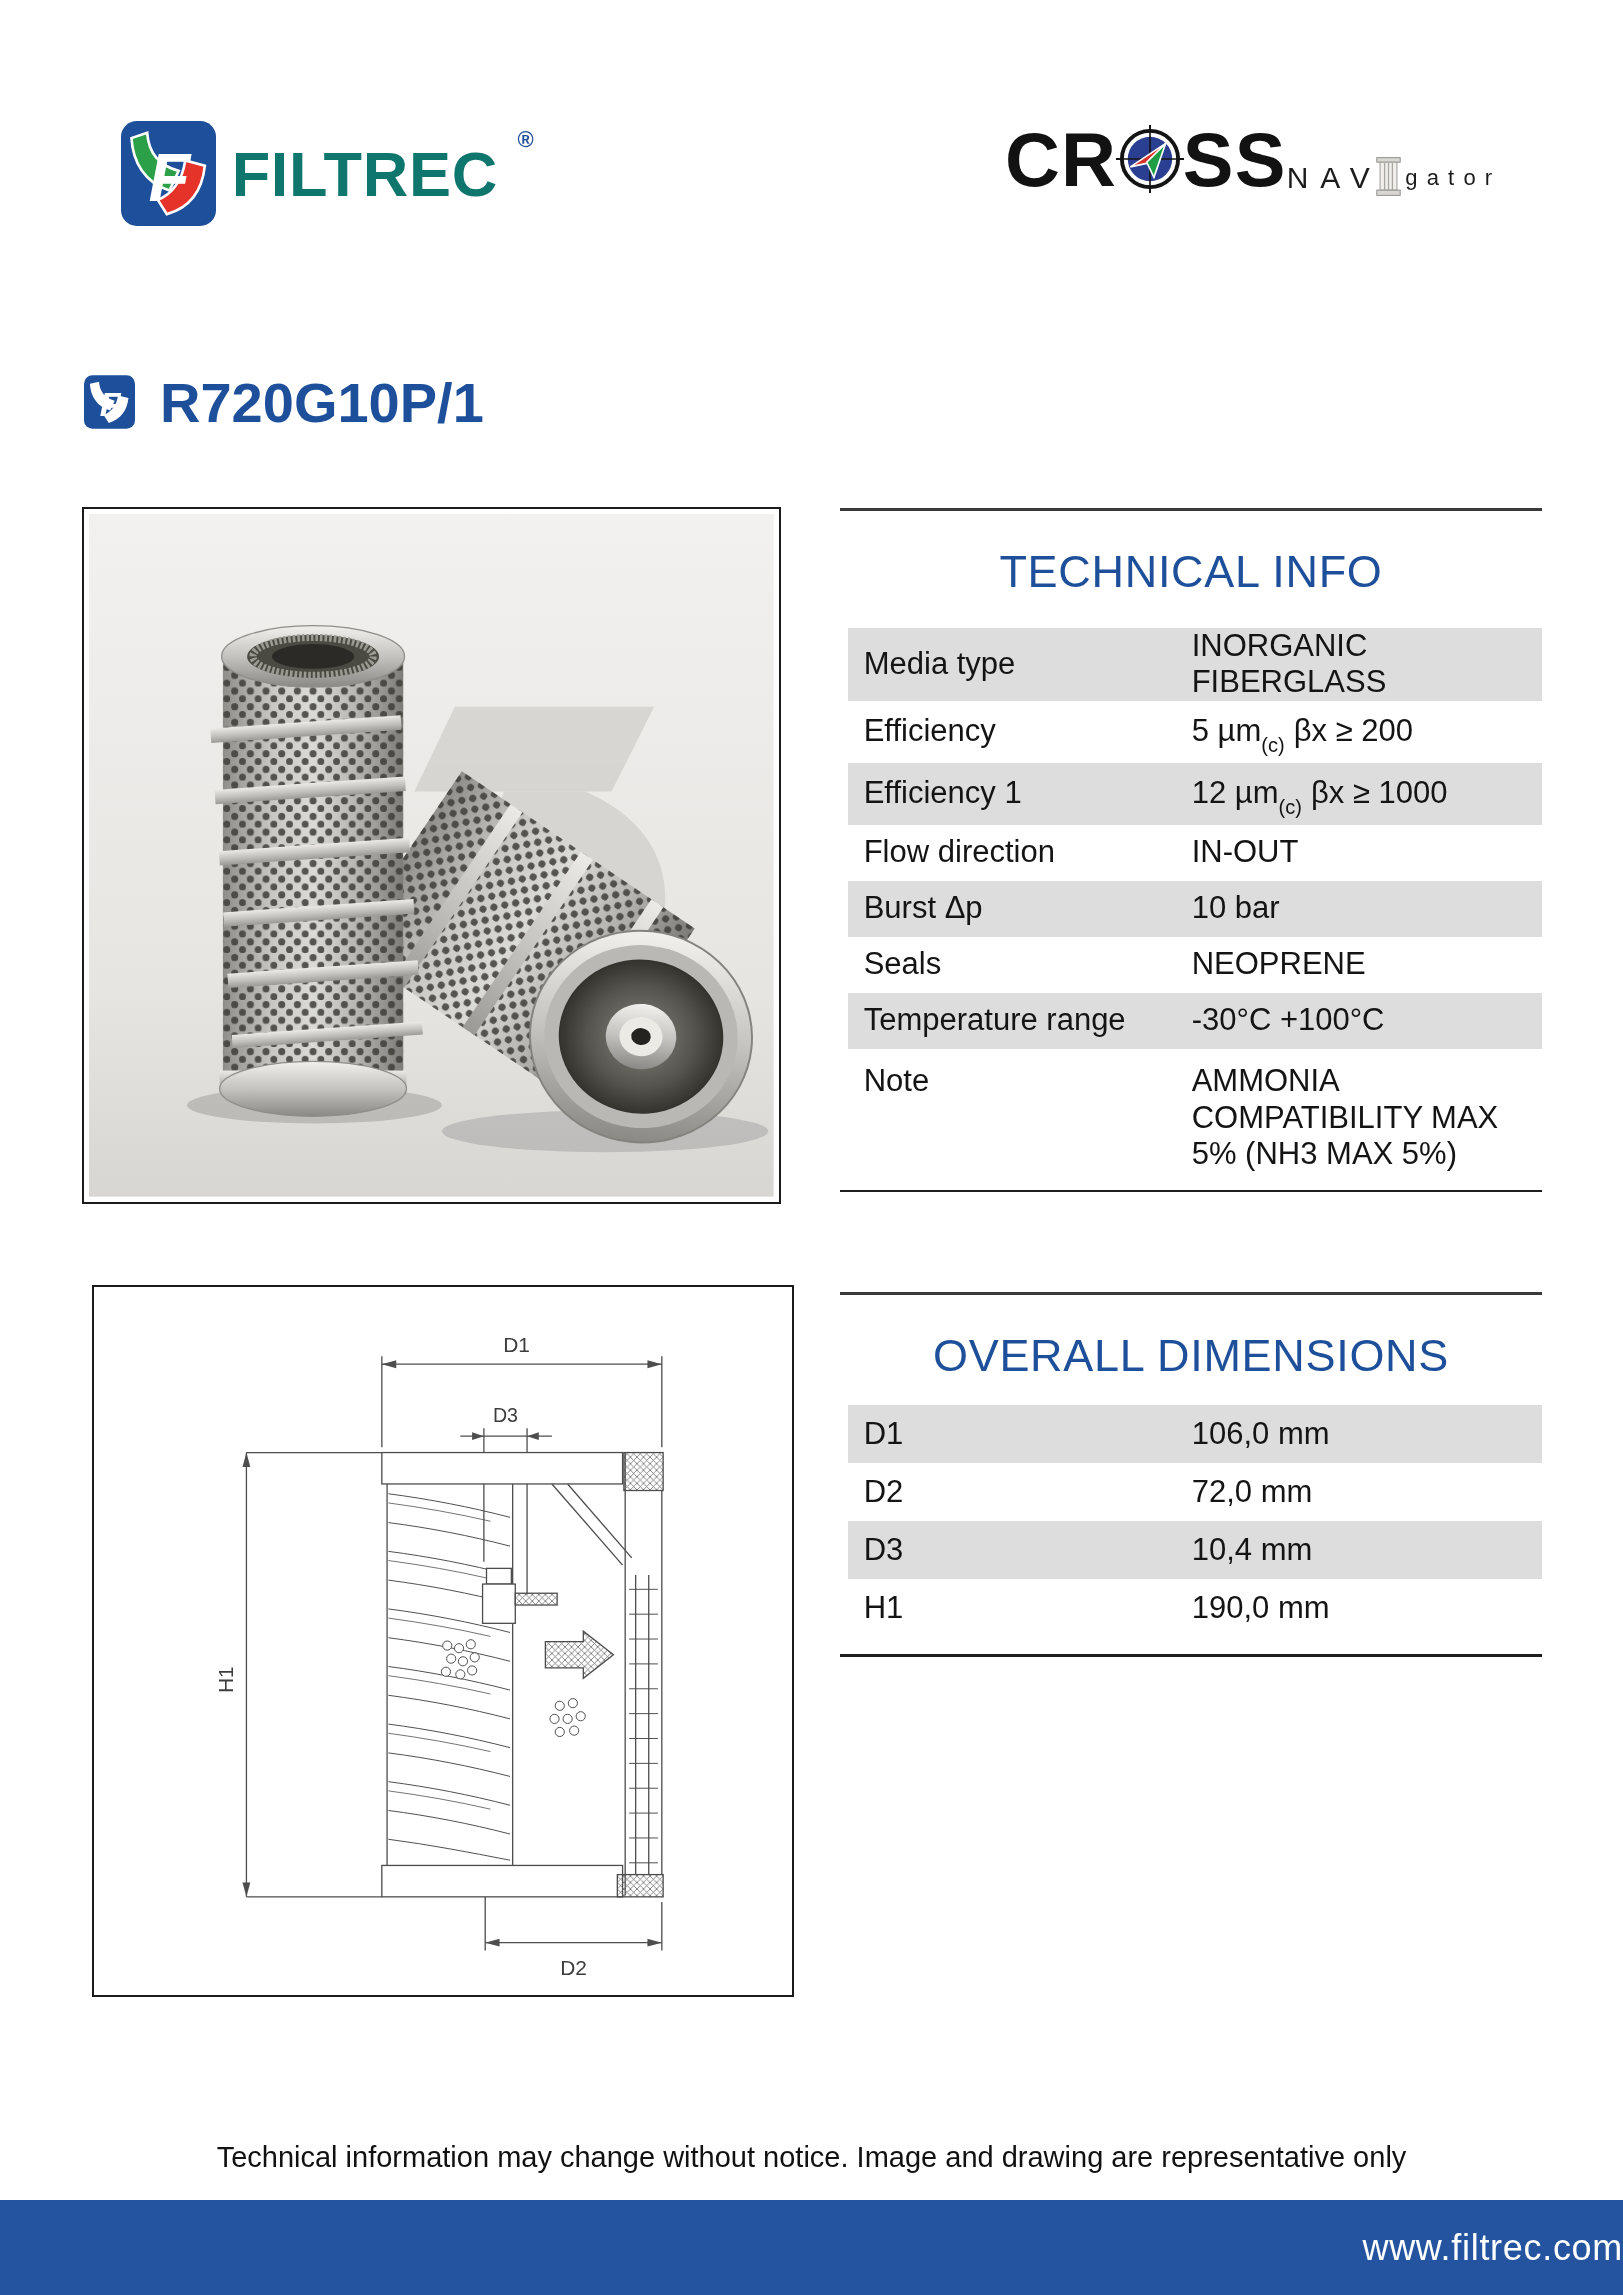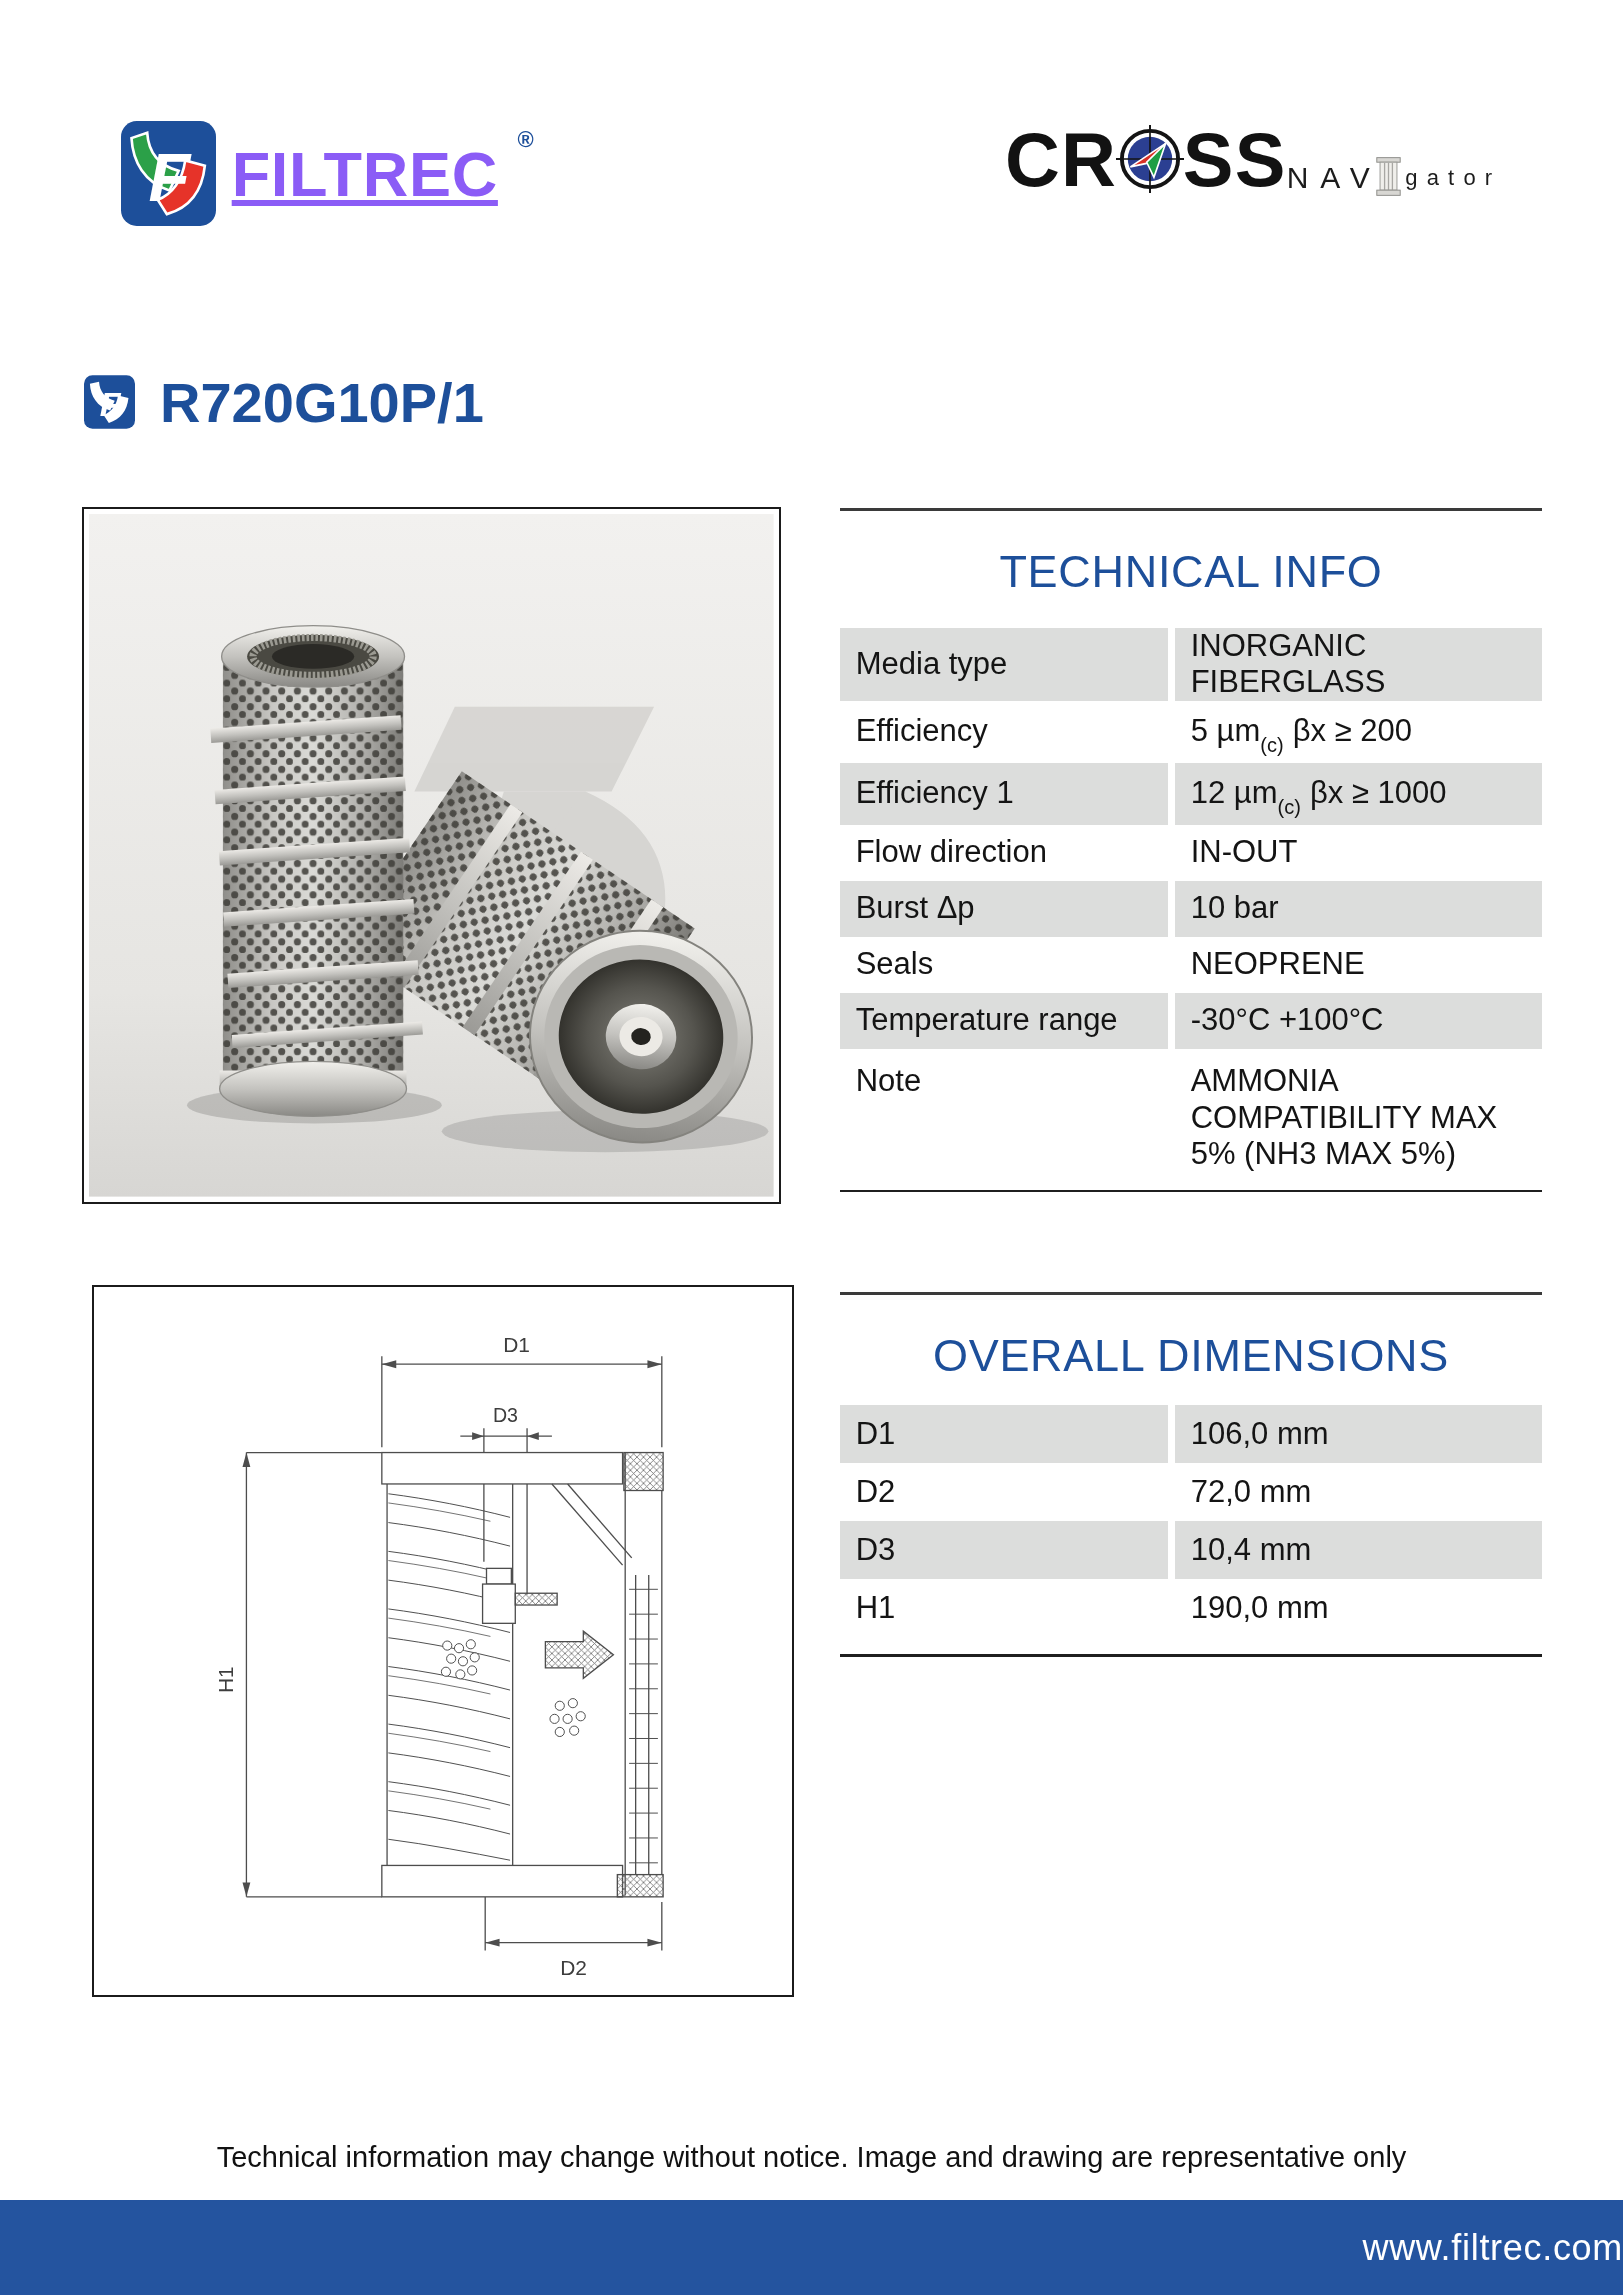--- a/index.html
+++ b/index.html
@@ -5,21 +5,21 @@
   html,body{margin:0;padding:0;}
   body{
     width:1623px;height:2295px;position:relative;background:#ffffff;
     font-family:"Liberation Sans", sans-serif;color:#161616;
     -webkit-font-smoothing:antialiased;
   }
   .abs{position:absolute;}
 
   
   .brand{left:121px;top:122px;display:flex;align-items:center;gap:15.7px;height:105px;}
-  .wordmark{font-size:63px;font-weight:bold;color:#8b5cf6;letter-spacing:0.7px;line-height:1;text-decoration:underline;}
+  .wordmark{font-size:63px;font-weight:bold;color:#0f766e;letter-spacing:0.7px;line-height:1;}
   .regmark{font-size:22px;font-weight:bold;color:#1d4f9a;vertical-align:super;margin-left:3.9px;}
   .crosslogo{right:119px;top:122px;display:flex;flex-direction:row;align-items:flex-end;}
   .crossrow{display:flex;align-items:center;line-height:1;}
   .crosstxt{font-size:76px;font-weight:bold;color:#121212;letter-spacing:1.3px;line-height:1;}
   .navrow{display:flex;align-items:center;margin-top:6.5px;margin-right:2.6px;justify-content:flex-end;}
   .navtxt{font-size:30px;color:#1c1c1c;letter-spacing:11.8px;line-height:1;}
   .gatortxt{font-size:22px;color:#1c1c1c;letter-spacing:9.2px;line-height:1;}
 
   
   .titleblock{left:84px;top:375px;display:flex;align-items:center;gap:25px;}
@@ -30,21 +30,21 @@
   .drawbox{left:92px;top:1285px;width:702px;height:712px;border:2px solid #1b1b1b;background:#fff;box-sizing:border-box;}
   .photobox svg,.drawbox svg{width:100%;height:100%;display:block;}
 
   
   .rightcol{left:840px;width:702px;}
   .toprule{height:2.6px;background:#3a3a3a;}
   .botrule{height:2.6px;background:#1f1f1f;}
   .secheading{font-size:45px;font-weight:normal;color:#1d4f9a;text-align:center;margin:35px 0 30px 0;letter-spacing:0.7px;}
 
   .dtable{width:100%;}
-  .trow{display:flex;gap:7px;}
+  .trow{display:flex;gap:0;margin-left:8px;}
   .cell{display:flex;align-items:center;box-sizing:border-box;padding-left:15.7px;padding-right:6.5px;}
   .cell.label{width:328px;flex:none;}
   .cell.value{flex:1;}
   .trow.grey .cell{background:#dcdddc;}
   .trow .cell{background:#ffffff;}
   .trow{min-height:56px;}
   .trow.tall{min-height:62px;}
   .trow.note .cell{align-items:flex-start;padding-top:14.4px;padding-bottom:17px;}
   .rowtext{font-size:31px;color:#141414;line-height:1.18;}
   .valwrap{font-size:31px;color:#141414;line-height:1.18;}

